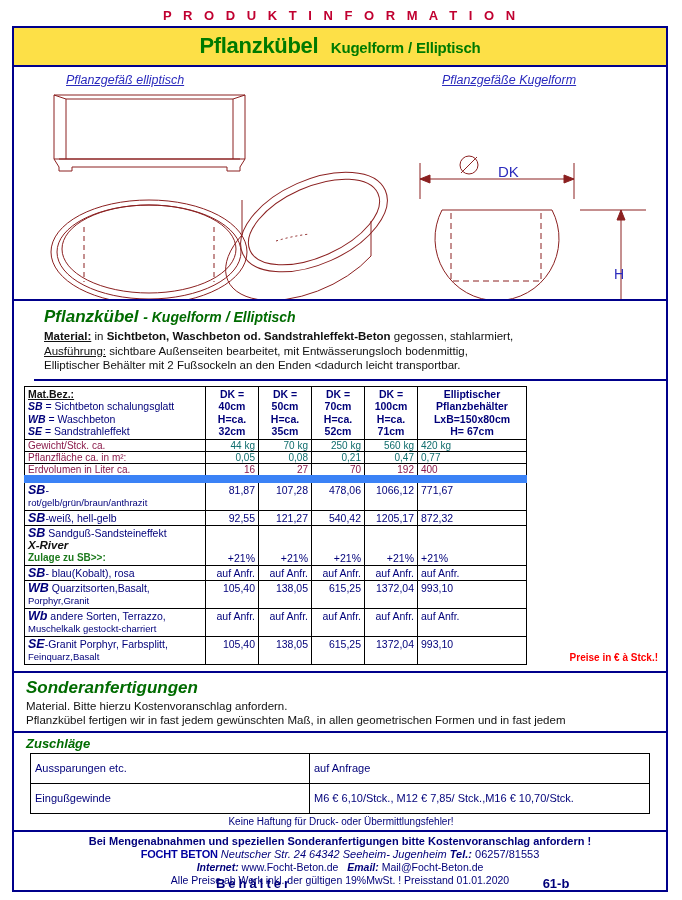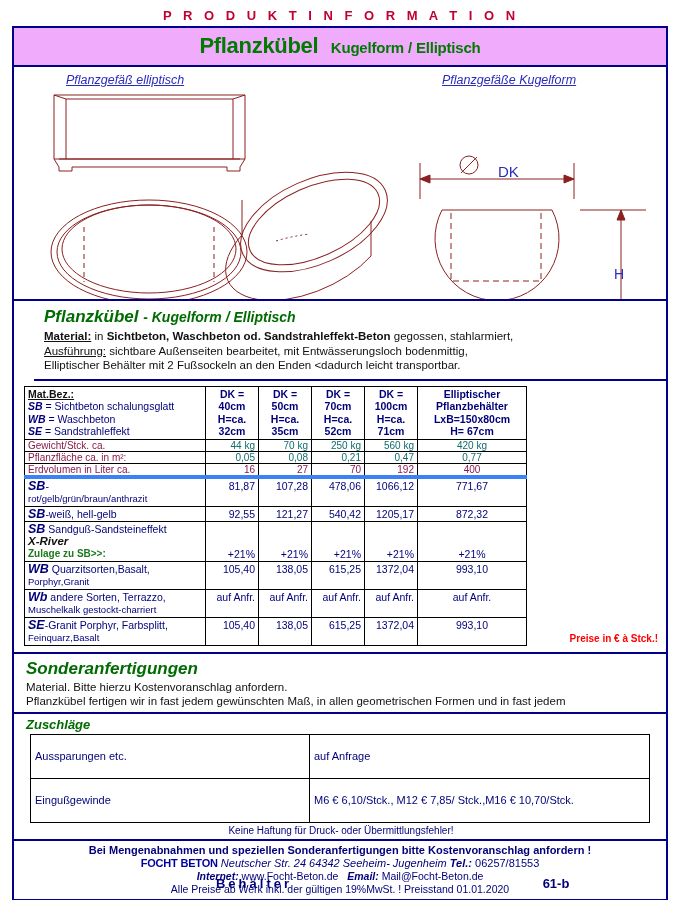--- a/index.html
+++ b/index.html
@@ -36,21 +36,21 @@
     top: 26px;
     width: 656px;
     border: 2px solid #00008b;
     box-sizing: border-box;
   }
 
   .title-band {
     border-bottom: 2px solid #00008b;
     text-align: center;
     padding: 5px 0 6px 0;
-    background: #f0abfc;
+    background: #fde047;
   }
   .title-main {
     font-size: 22px;
     font-weight: bold;
     color: #007a00;
     letter-spacing: -0.3px;
   }
   .title-sub {
     font-size: 15px;
     font-weight: bold;
@@ -114,21 +114,21 @@
   table.price td {
     border: 1px solid #000000;
     font-size: 10.5px;
     color: #00007a;
     padding: 1px 3px;
     vertical-align: top;
     height: 12px;
   }
   .c-lbl  { width: 174px; }
   .c-num  { width: 46px;  text-align: right; }
-  .c-wide { width: 102px; text-align: center; }
+  .c-wide { width: 102px; text-align: left; }
 
   td.hd {
     color: #7b2020;
     font-weight: bold;
     text-align: center;
     font-size: 10.5px;
     line-height: 12.5px;
     vertical-align: top;
   }
   td.hd-lbl {
@@ -137,21 +137,21 @@
     font-weight: normal;
     line-height: 12.5px;
   }
   td.hd-lbl .head-key { font-weight: bold; font-style: italic; }
   td.hd-lbl .mat { font-weight: bold; text-decoration: underline; color:#111;margin-top:28px; }
 
   tr.meta td { color: #8b1a4a; font-size: 10px; padding-top: 0; padding-bottom: 0; height: 11px; }
   tr.meta td.c-num, tr.meta td.c-wide { color: #0f6d6d; }
   tr.meta-red td { color: #8b1a4a; }
   tr.meta-red td.c-num, tr.meta-red td.c-wide { color: #8b1a4a; }
-  tr.thickline td { border-bottom: 4px solid #3b82f6; }
+  tr.thickline td { border-bottom: 8px solid #3b82f6; }
 
   .rowlab { color: #111; font-size: 10.5px; line-height: 12px; }
   .rowlab .k { font-weight: bold; font-style: italic; font-size: 12.5px; }
   .rowlab .sm { font-size: 9.5px; }
   .zul { color: #1d7a1d; font-weight: bold; font-size: 10px; }
   .xr { font-weight: bold; font-style: italic; font-size: 11.5px; color:#111; }
 
   .note-eur {
     position: absolute;
     right: 8px;
@@ -194,21 +194,21 @@
   table.zus-tbl {
     border-collapse: collapse;
     table-layout: fixed;
     width: 620px;
     margin-left: 4px;
   }
   table.zus-tbl td {
     border: 1px solid #000;
     font-size: 11px;
     color: #00007a;
-    padding: 15px 4px;
+    padding: 8px 4px;
     height: 13px;
   }
   .z-l { width: 270px; }
   .haft {
     text-align: center;
     font-size: 10px;
     color: #00007a;
     padding: 2px 0 1px 0;
   }
 
@@ -418,20 +418,28 @@
           </tr>
           <tr>
             <td class="c-lbl rowlab"><span class="k">SB</span><span> Sandguß-Sandsteineffekt</span><br><span class="xr">X-River</span><br><span class="zul">Zulage zu SB&gt;&gt;:</span></td>
             <td class="c-num" style="vertical-align:bottom">+21%</td>
             <td class="c-num" style="vertical-align:bottom">+21%</td>
             <td class="c-num" style="vertical-align:bottom">+21%</td>
             <td class="c-num" style="vertical-align:bottom">+21%</td>
             <td class="c-wide" style="vertical-align:bottom">+21%</td>
           </tr>
           <tr>
+            <td class="c-lbl rowlab"><span class="k">SB</span><span>- blau(Kobalt), rosa</span></td>
+            <td class="c-num">auf Anfr.</td>
+            <td class="c-num">auf Anfr.</td>
+            <td class="c-num">auf Anfr.</td>
+            <td class="c-num">auf Anfr.</td>
+            <td class="c-wide">auf Anfr.</td>
+          </tr>
+          <tr>
             <td class="c-lbl rowlab"><span class="k">WB</span><span> Quarzitsorten,Basalt,</span><br><span class="sm">Porphyr,Granit</span></td>
             <td class="c-num">105,40</td>
             <td class="c-num">138,05</td>
             <td class="c-num">615,25</td>
             <td class="c-num">1372,04</td>
             <td class="c-wide">993,10</td>
           </tr>
           <tr>
             <td class="c-lbl rowlab"><span class="k">Wb</span><span>  andere Sorten, Terrazzo,</span><br><span class="sm">Muschelkalk gestockt-charriert</span></td>
             <td class="c-num">auf Anfr.</td>

